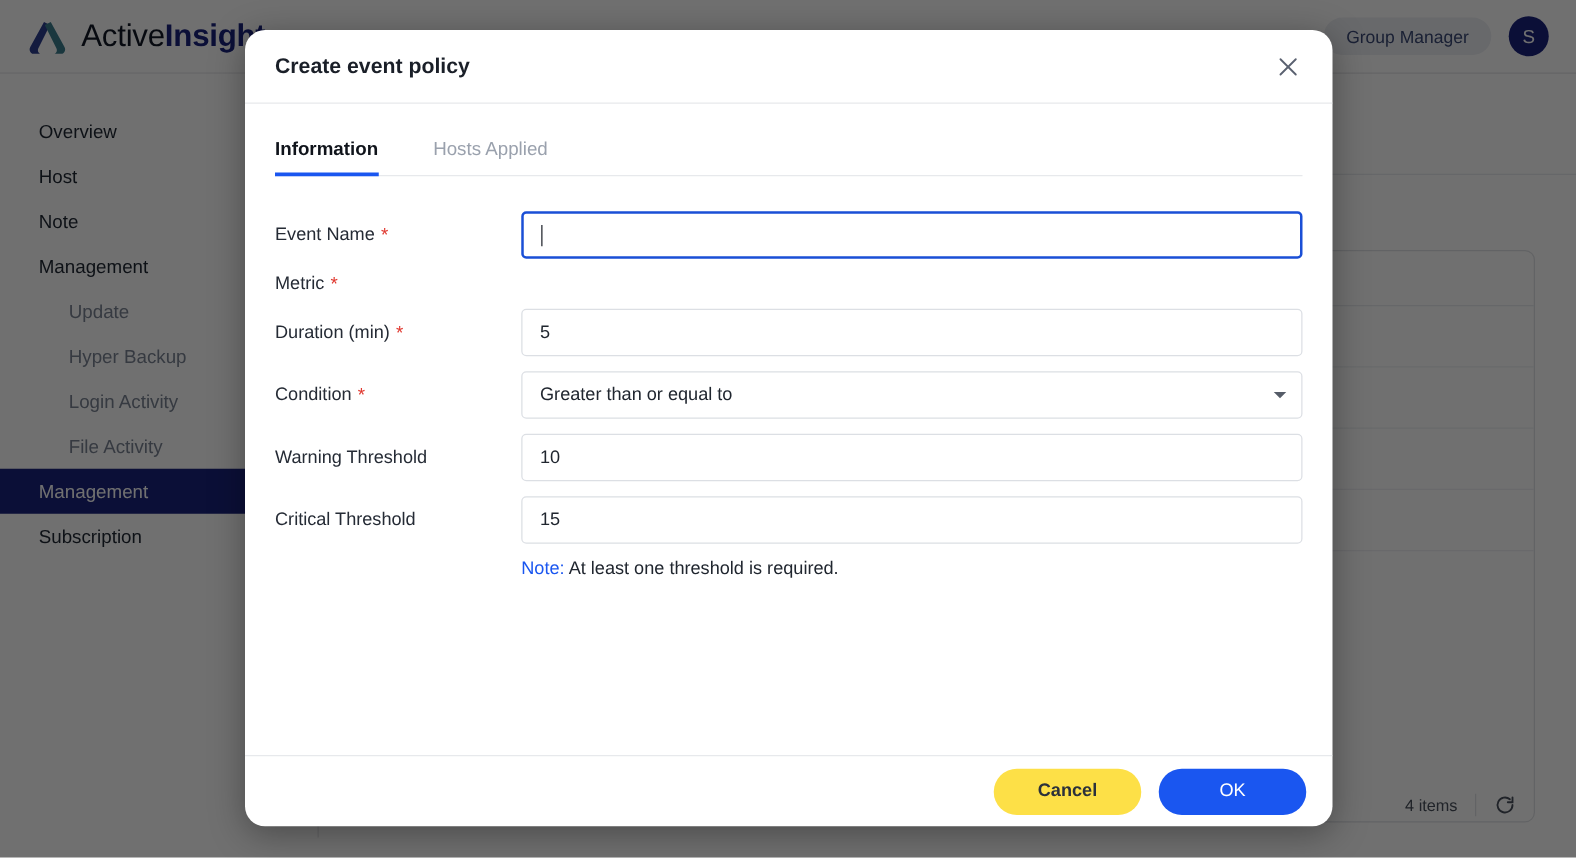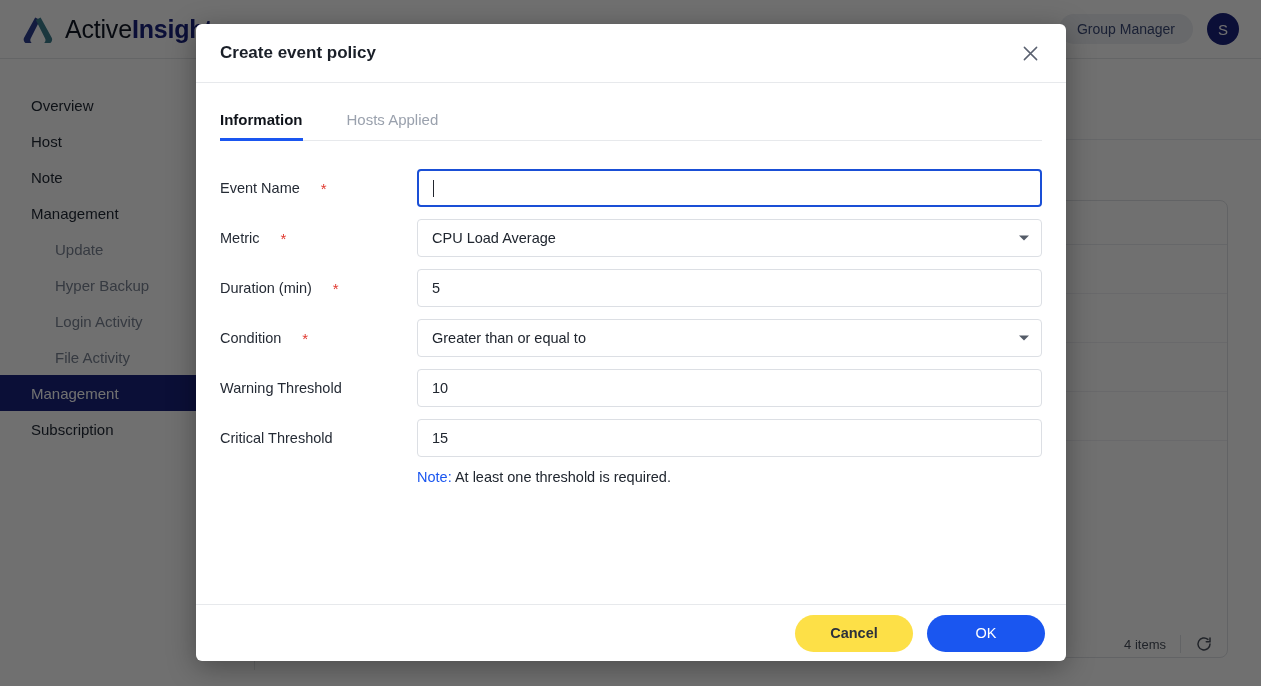--- a/index.html
+++ b/index.html
@@ -80,21 +80,21 @@
   }
   .vdiv { width: 1px; height: 18px; background: #dfe1e5; }
   .refresh-icon { width: 18px; height: 18px; }
 
   
   .scrim { position: absolute; inset: 0; background: rgba(0,0,0,0.56); }
 
   
   .modal {
     position: absolute; left: 196px; top: 24px; width: 870px; height: 637px;
-    background: #ffffff; border-radius: 6px;
+    background: #ffffff; border-radius: 16px;
     box-shadow: 0 6px 28px rgba(0,0,0,0.34);
     display: flex; flex-direction: column; overflow: hidden;
   }
   .modal-head {
     height: 59px; flex: none; border-bottom: 1px solid #e7e9ec;
     display: flex; align-items: center; padding: 0 22px 0 24px;
   }
   .modal-title { font-size: 17px; color: #1a1f28; font-weight: 700; }
   .modal-close {
     margin-left: auto; width: 28px; height: 28px; color: #5a6170;
@@ -112,21 +112,21 @@
   .tab.mid { color: #a9afb9; }
   .tab.active::after {
     content: ""; position: absolute; left: 0; right: 0; bottom: -1px;
     height: 3px; background: #1a56f0;
   }
 
   .form { padding-top: 28px; }
   .frow { display: flex; align-items: center; margin-bottom: 12px; }
   .flabel {
     width: 197px; flex: none; font-size: 14.5px; color: #252b35;
-    display: flex; align-items: center; gap: 21px;
+    display: flex; align-items: center; gap: 5px;
   }
   .req { color: #e0382f; font-size: 15px; line-height: 1; }
   .fctl { flex: 1 1 auto; position: relative; max-width: 627px; }
   .inp {
     width: 100%; height: 38px; border: 1px solid #dcdfe4; border-radius: 4px;
     font-size: 14.5px; color: #20262f; padding: 0 14px;
     font-family: "Liberation Sans", sans-serif; background: #fff;
     display: flex; align-items: center;
   }
   .inp.focused {
@@ -287,26 +287,20 @@
               <span></span>
             </div>
         </div>
       </div>
 
       <div class="frow">
         <div class="flabel">
           <span>Metric</span>
           <span class="req">*</span>
         </div>
-        <div class="fctl">
-          <div class="inp sel">
-              <span>CPU Load Average</span>
-            </div>
-          <span class="sel-arrow"></span>
-        </div>
       </div>
 
       <div class="frow">
         <div class="flabel">
           <span>Duration (min)</span>
           <span class="req">*</span>
         </div>
         <div class="fctl">
           <div class="inp">
               <span>5</span>

